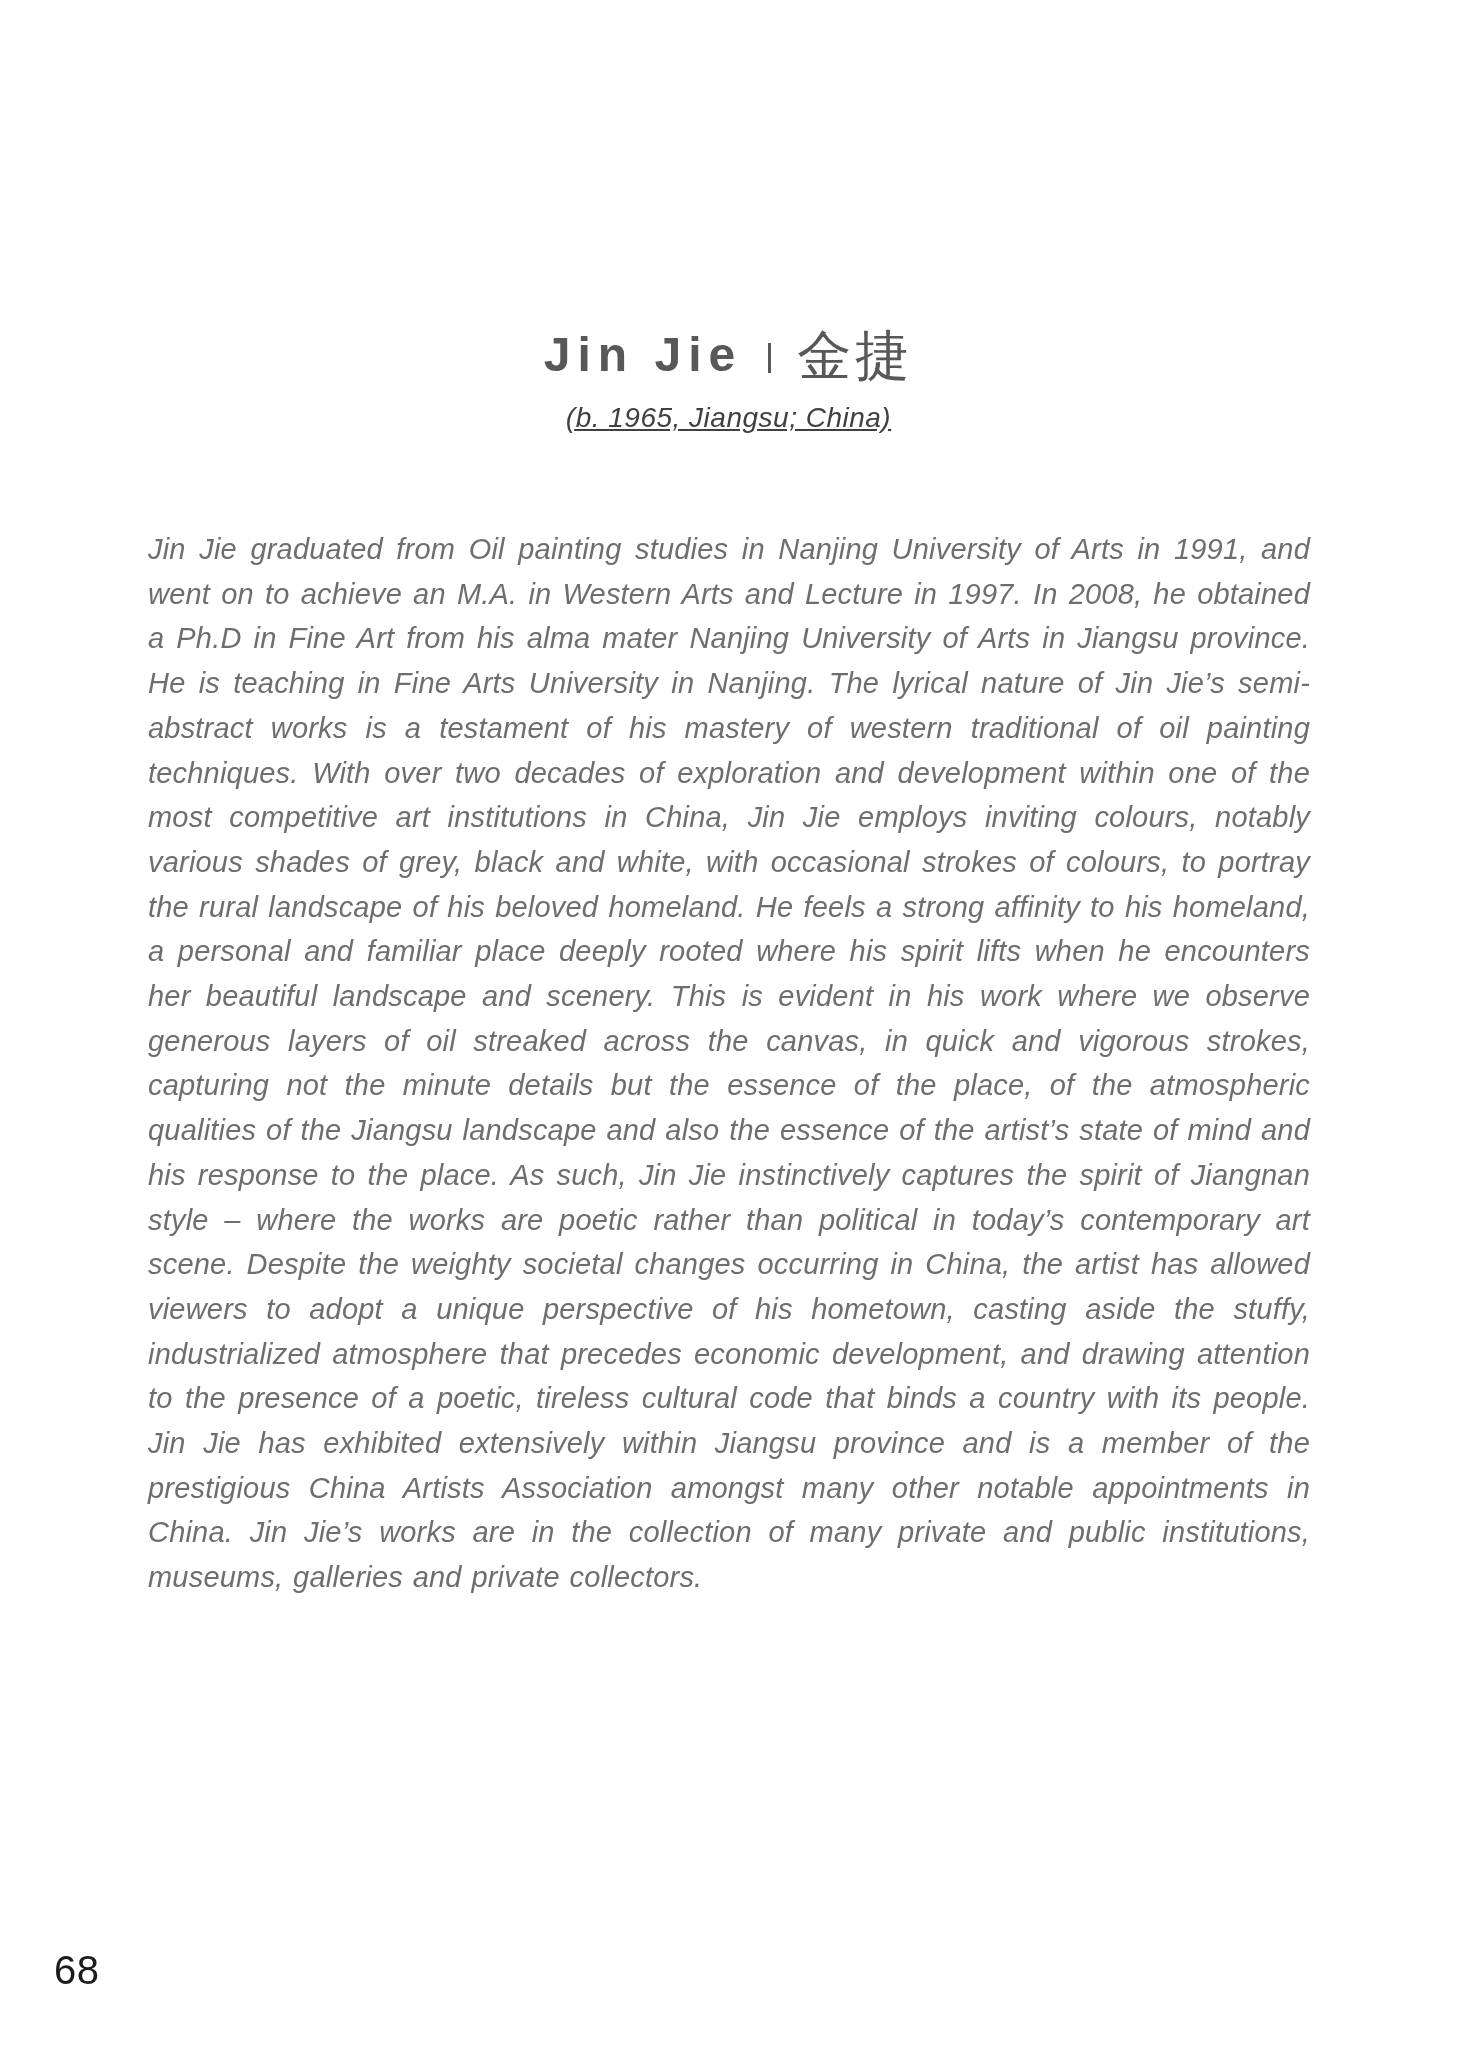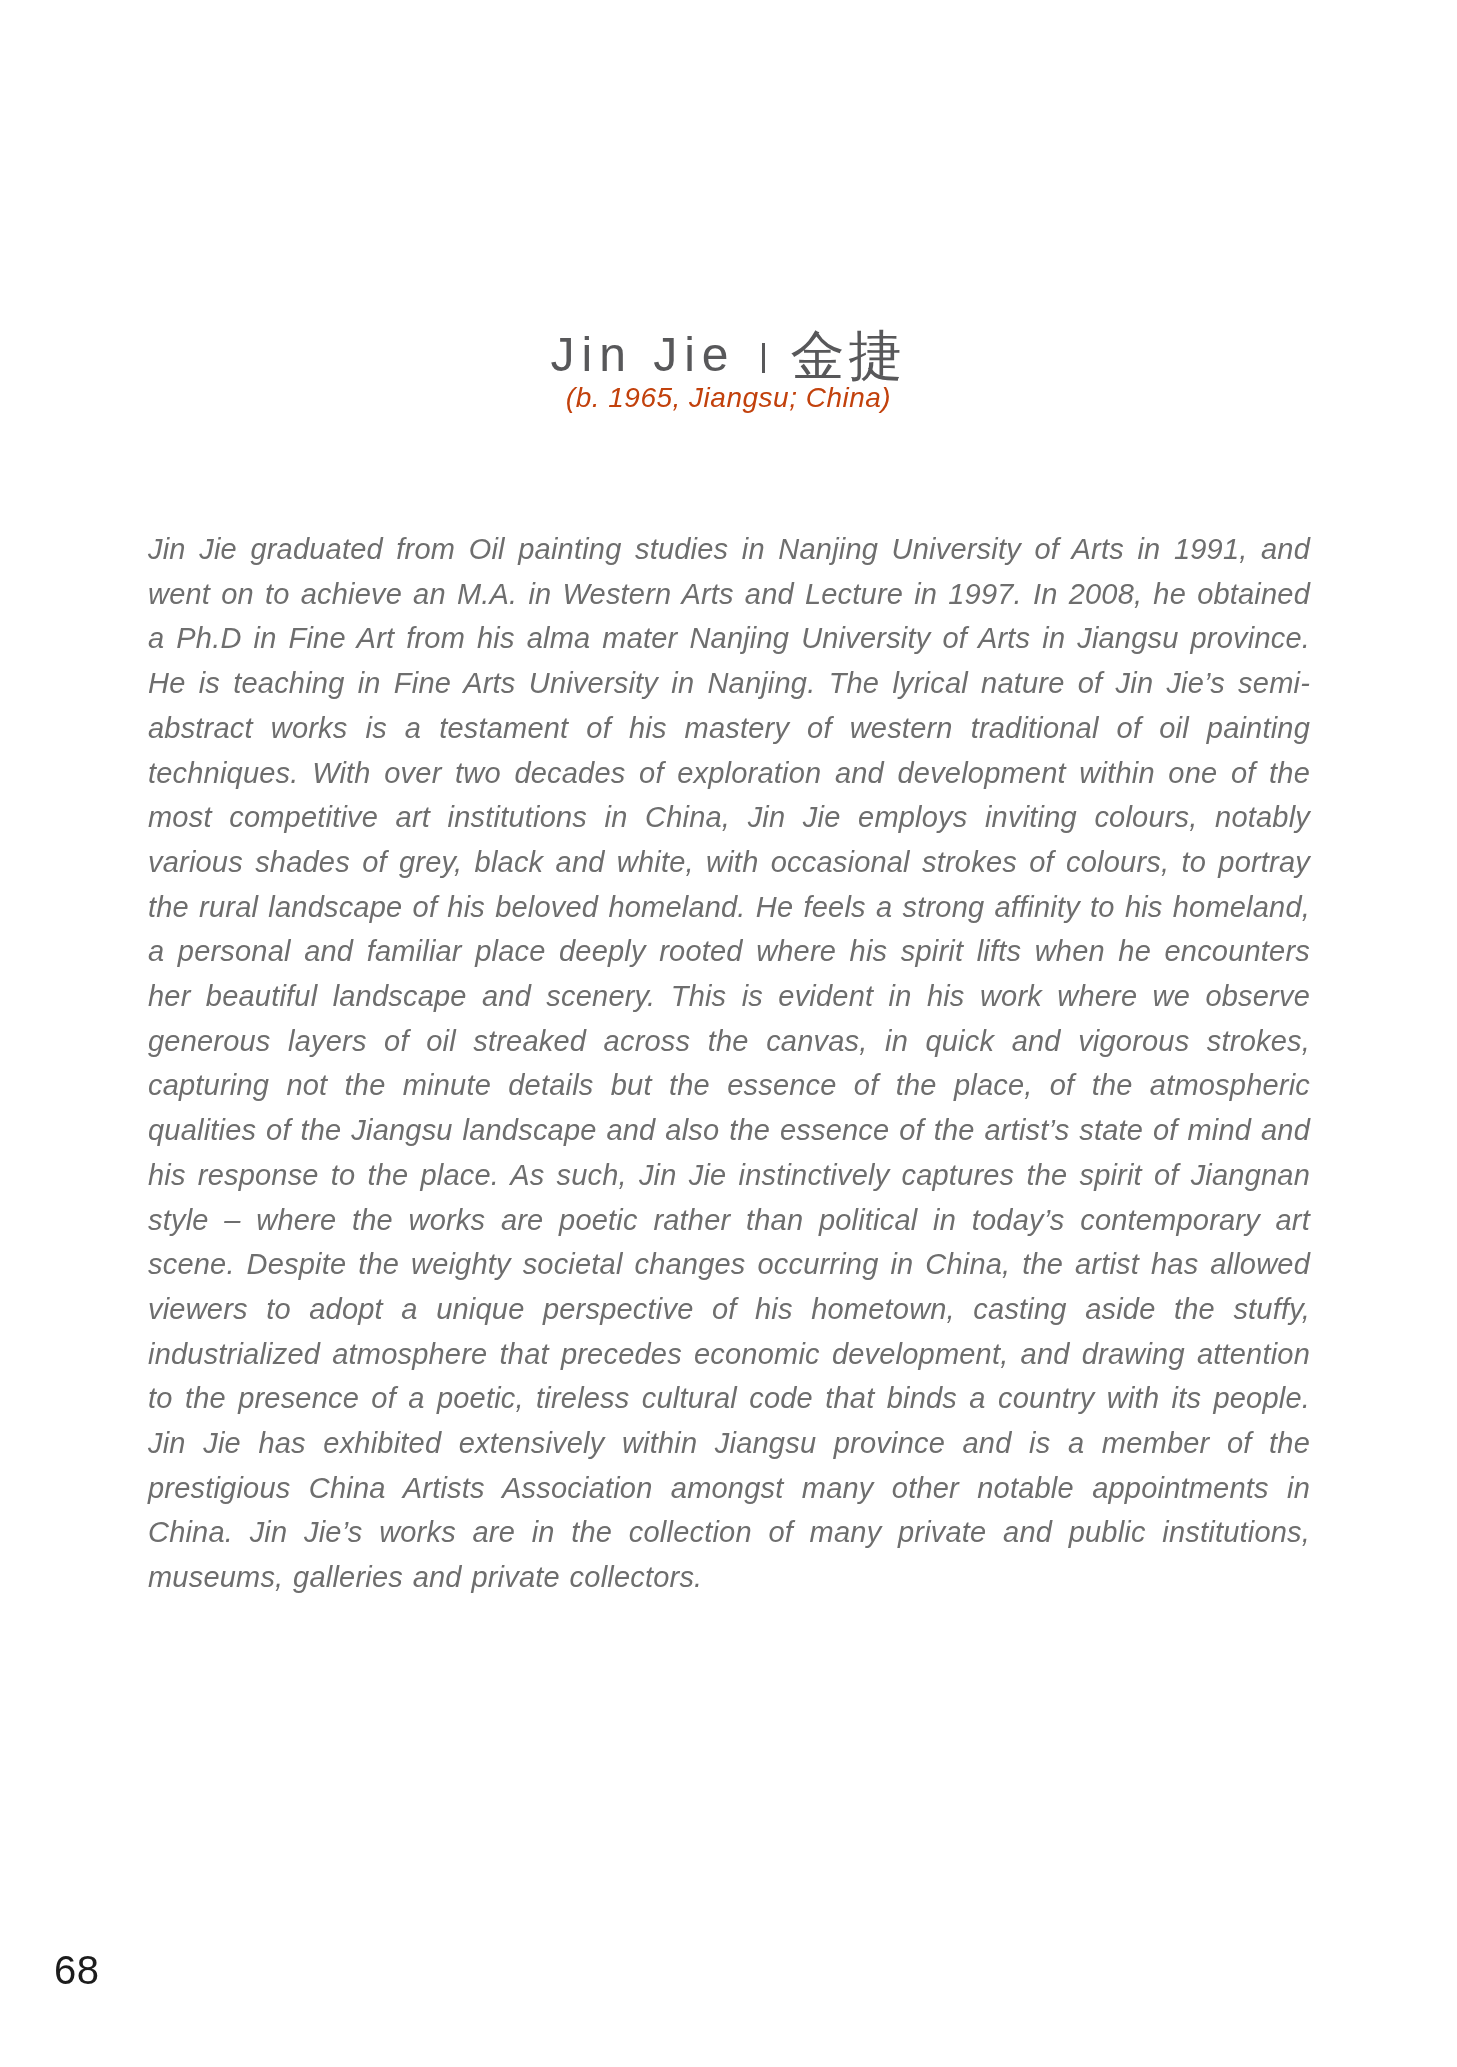--- a/index.html
+++ b/index.html
@@ -23,45 +23,46 @@
     text-align: center;
   }
   .title-row {
     display: flex;
     justify-content: center;
     align-items: center;
     gap: 26px;
   }
   .artist-name-en {
     font-size: 48px;
-    font-weight: 400;
+    font-weight: 700;
     letter-spacing: 7px;
     color: #58585a;
     line-height: 1;
   }
   .title-separator {
     display: inline-block;
     width: 3px;
     height: 30px;
     background: #58585a;
     margin-top: 6px;
   }
   .artist-name-cn {
     font-size: 54px;
     font-weight: 400;
     color: #58585a;
     line-height: 1;
     letter-spacing: 4px;
   }
   .birth-info {
-    margin-top: 0;
+    margin-top: 20px;
     font-size: 28px;
     font-style: italic;
-    color: #c2410c;
+    color: #404040;
     letter-spacing: 0.5px;
+    text-decoration: underline;
   }
   .biography {
     position: absolute;
     top: 498px;
     left: 148px;
     width: 1162px;
     font-size: 29px;
     line-height: 44.7px;
     color: #6e6e6e;
     text-align: justify;

